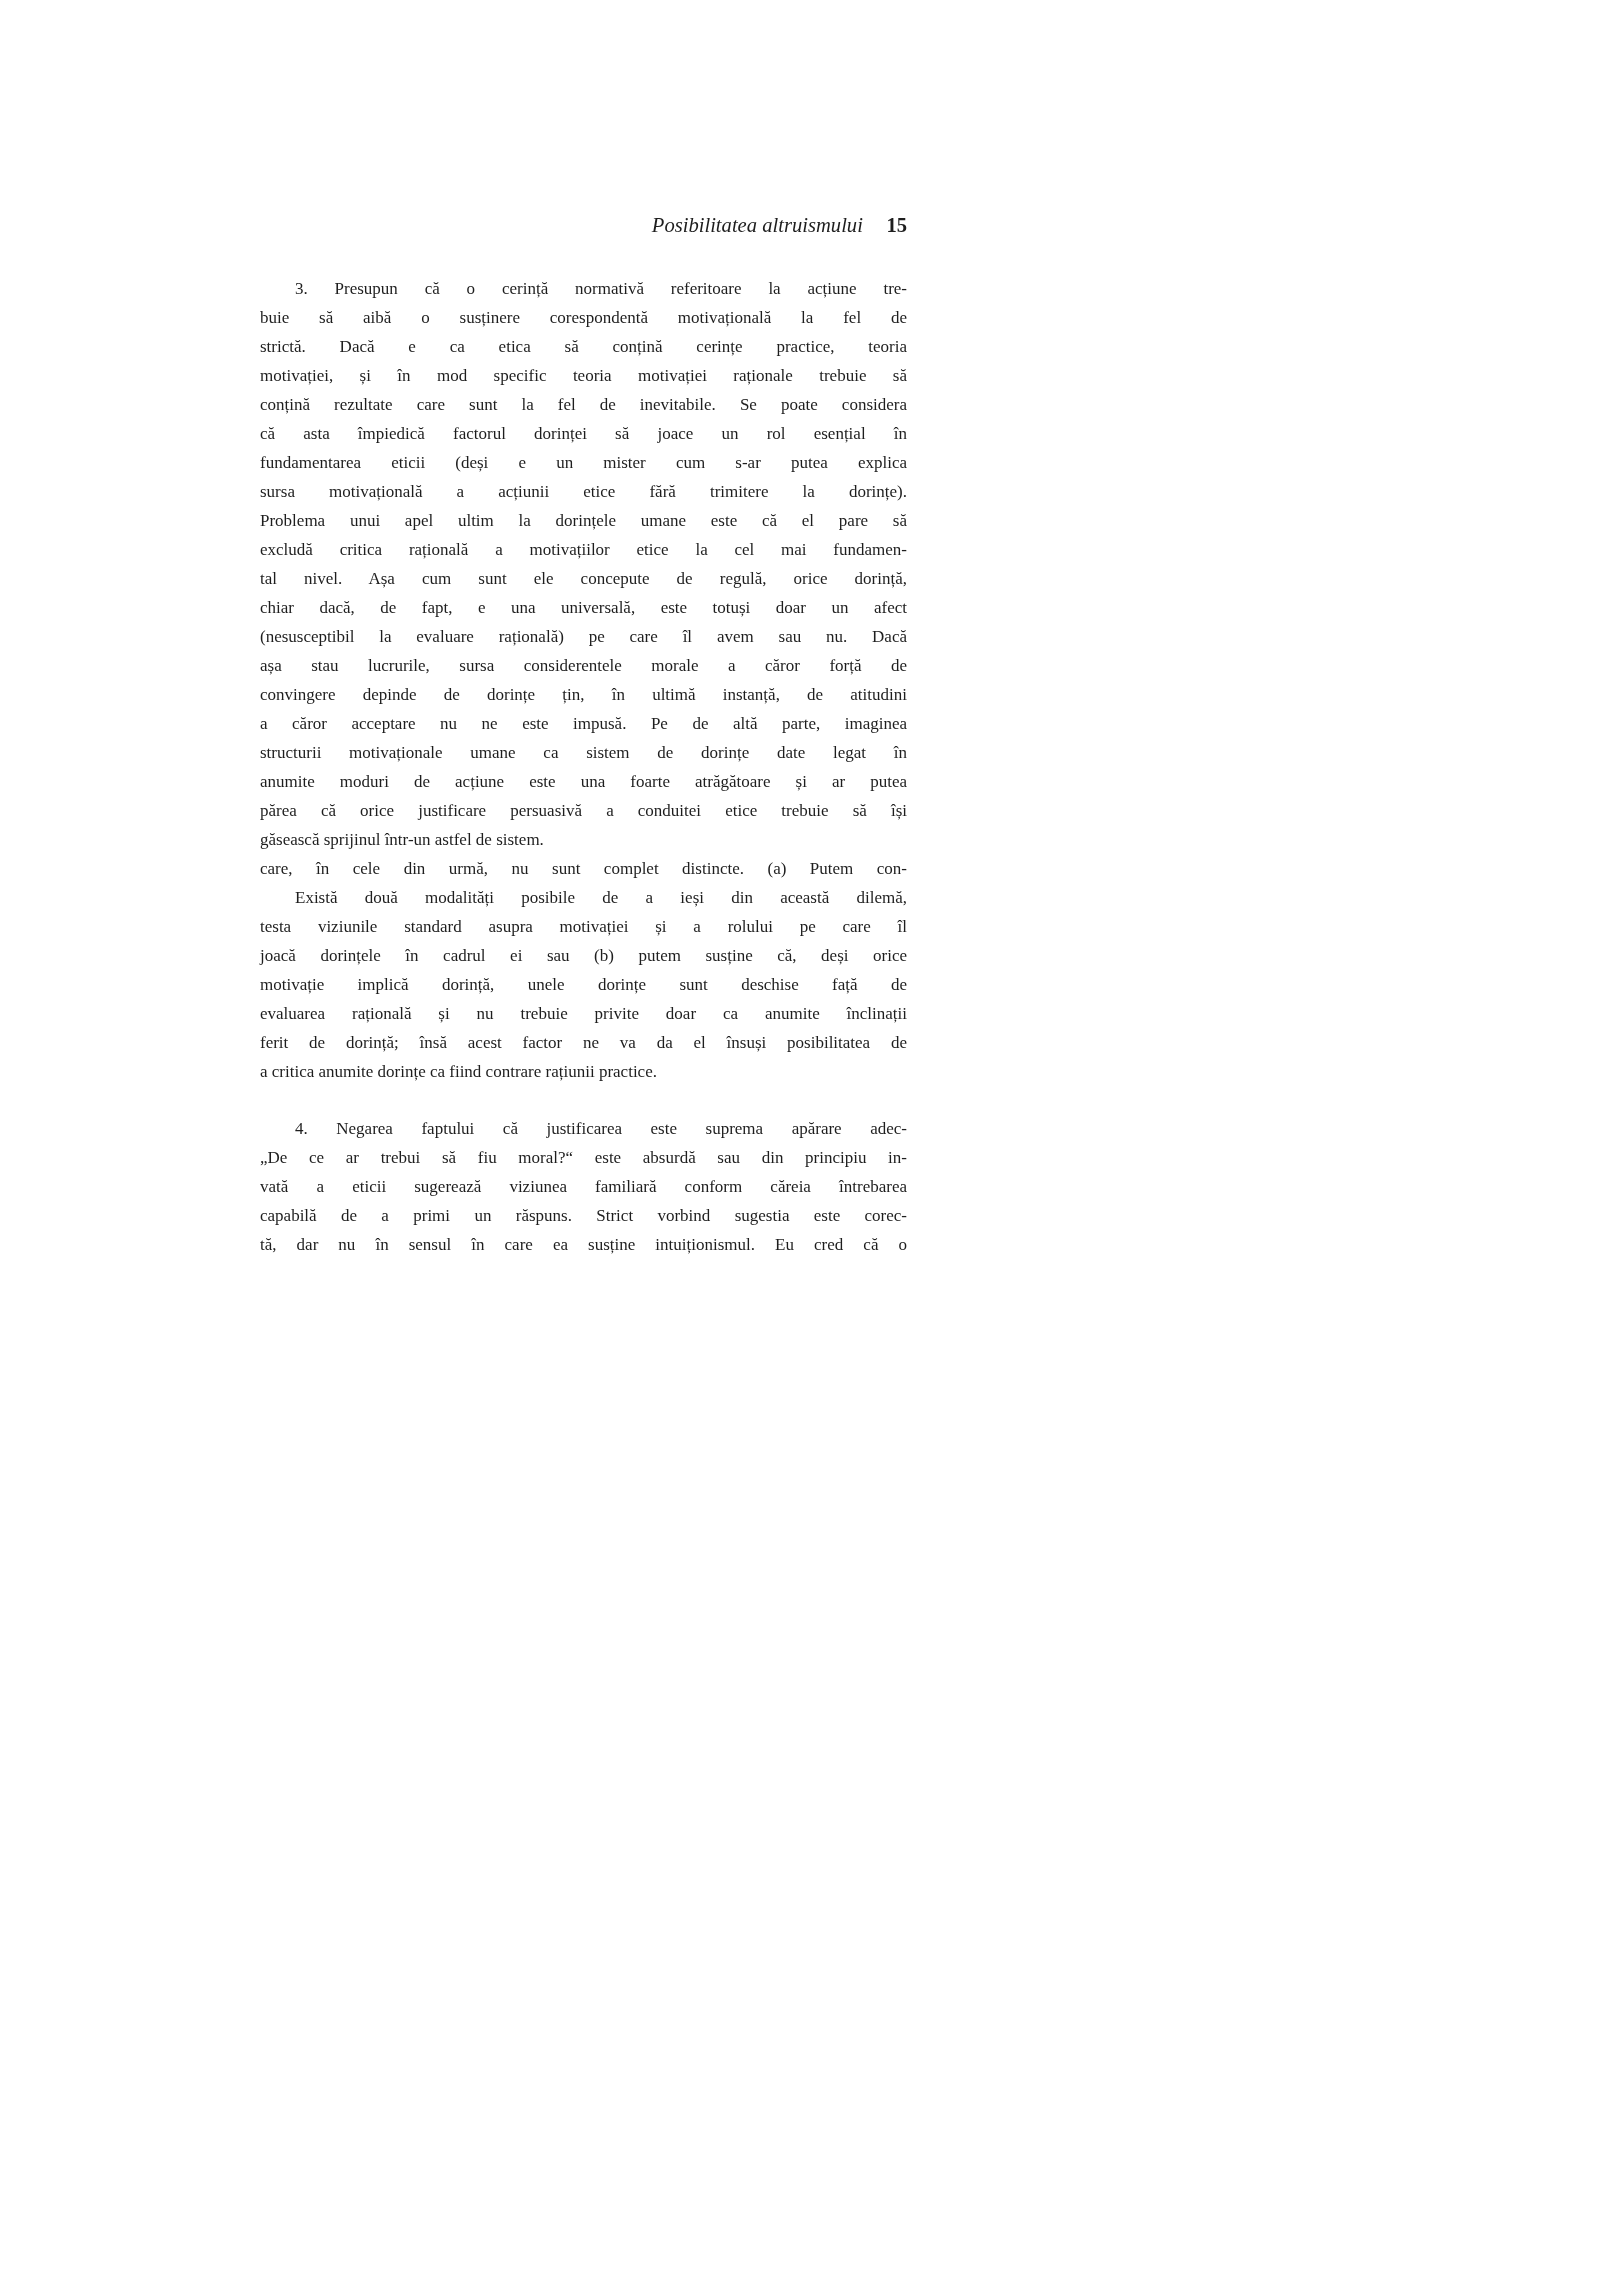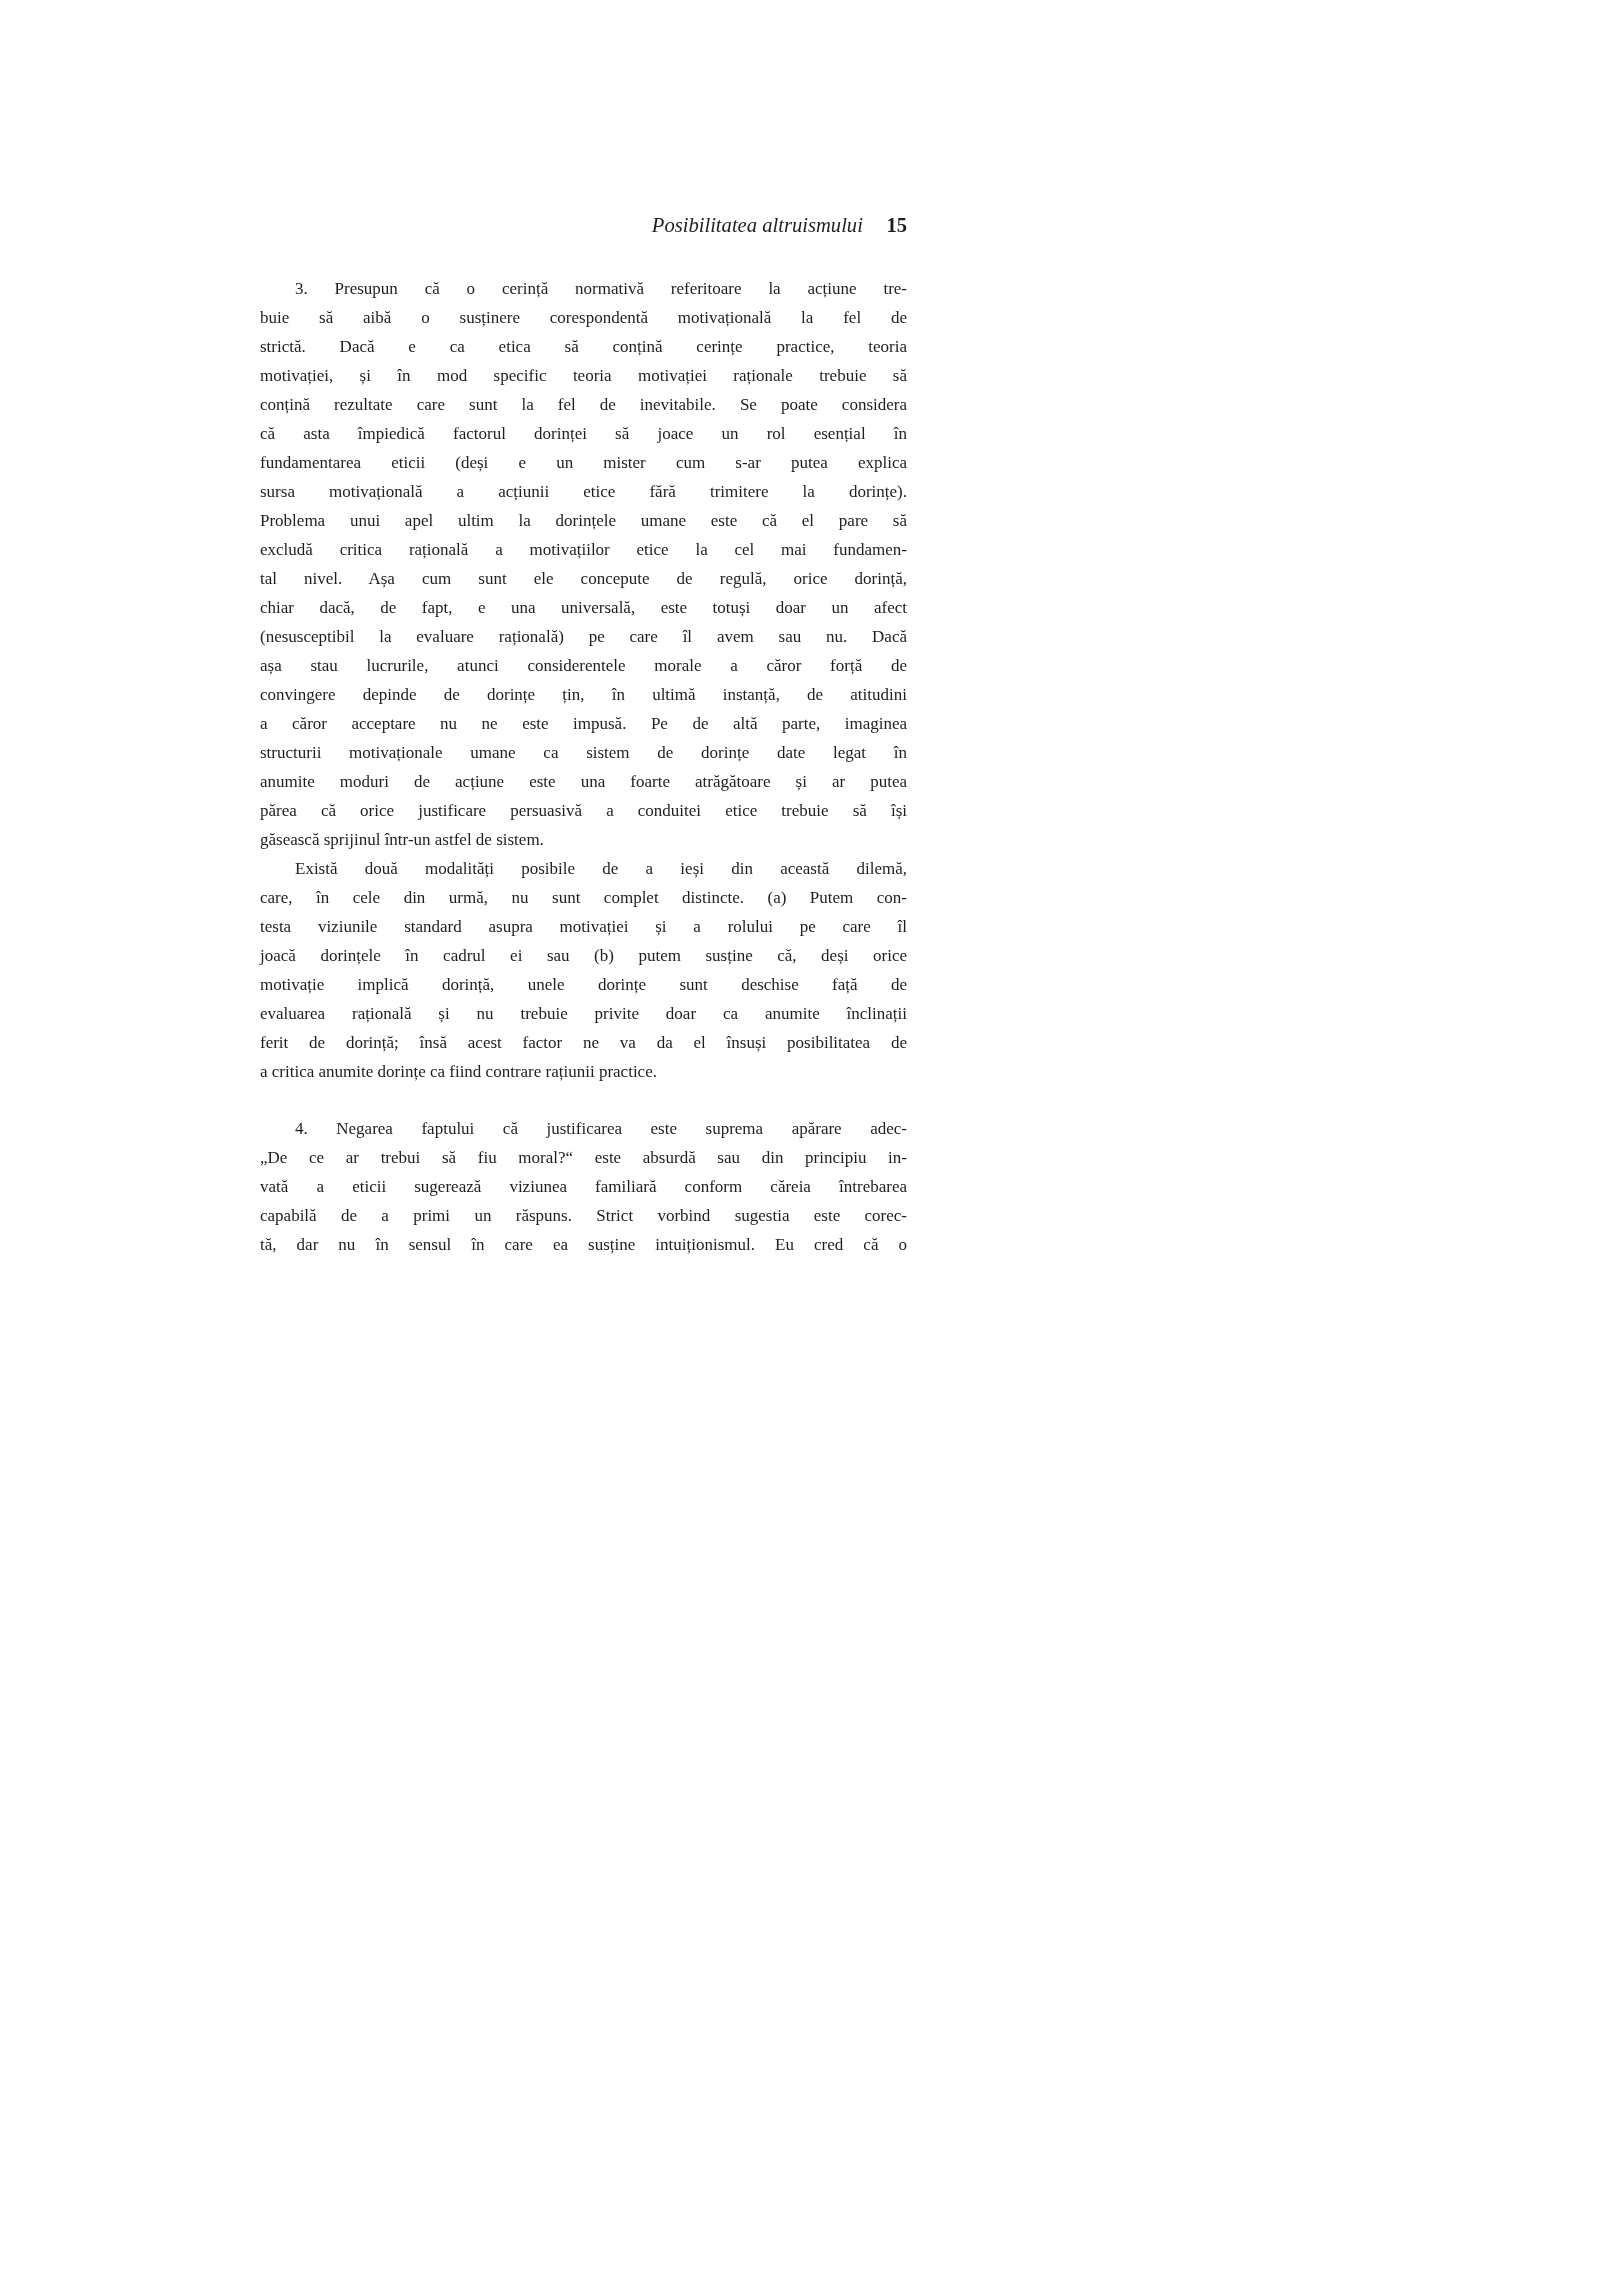--- a/index.html
+++ b/index.html
@@ -74,31 +74,31 @@
           <div class="line">motivației, și în mod specific teoria motivației raționale trebuie să</div>
           <div class="line">conțină rezultate care sunt la fel de inevitabile. Se poate considera</div>
           <div class="line">că asta împiedică factorul dorinței să joace un rol esențial în</div>
           <div class="line">fundamentarea eticii (deși e un mister cum s-ar putea explica</div>
           <div class="line">sursa motivațională a acțiunii etice fără trimitere la dorințe).</div>
           <div class="line">Problema unui apel ultim la dorințele umane este că el pare să</div>
           <div class="line">excludă critica rațională a motivațiilor etice la cel mai fundamen-</div>
           <div class="line">tal nivel. Așa cum sunt ele concepute de regulă, orice dorință,</div>
           <div class="line">chiar dacă, de fapt, e una universală, este totuși doar un afect</div>
           <div class="line">(nesusceptibil la evaluare rațională) pe care îl avem sau nu. Dacă</div>
-          <div class="line">așa stau lucrurile, atunci considerentele morale a căror forță de</div>
+          <div class="line">așa stau lucrurile, sursa considerentele morale a căror forță de</div>
           <div class="line">convingere depinde de dorințe țin, în ultimă instanță, de atitudini</div>
           <div class="line">a căror acceptare nu ne este impusă. Pe de altă parte, imaginea</div>
           <div class="line">structurii motivaționale umane ca sistem de dorințe date legat în</div>
           <div class="line">anumite moduri de acțiune este una foarte atrăgătoare și ar putea</div>
           <div class="line">părea că orice justificare persuasivă a conduitei etice trebuie să își</div>
           <div class="line last">găsească sprijinul într-un astfel de sistem.</div>
         </div>
         <div class="paragraph">
+          <div class="line">care, în cele din urmă, nu sunt complet distincte. (a) Putem con-</div>
           <div class="line indent">Există două modalități posibile de a ieși din această dilemă,</div>
-          <div class="line">care, în cele din urmă, nu sunt complet distincte. (a) Putem con-</div>
           <div class="line">testa viziunile standard asupra motivației și a rolului pe care îl</div>
           <div class="line">joacă dorințele în cadrul ei sau (b) putem susține că, deși orice</div>
           <div class="line">motivație implică dorință, unele dorințe sunt deschise față de</div>
           <div class="line">evaluarea rațională și nu trebuie privite doar ca anumite înclinații</div>
           <div class="line">ferit de dorință; însă acest factor ne va da el însuși posibilitatea de</div>
           <div class="line last">a critica anumite dorințe ca fiind contrare rațiunii practice.</div>
         </div>
         <div class="paragraph space-before">
           <div class="line indent">4. Negarea faptului că justificarea este suprema apărare adec-</div>
           <div class="line">„De ce ar trebui să fiu moral?“ este absurdă sau din principiu in-</div>

